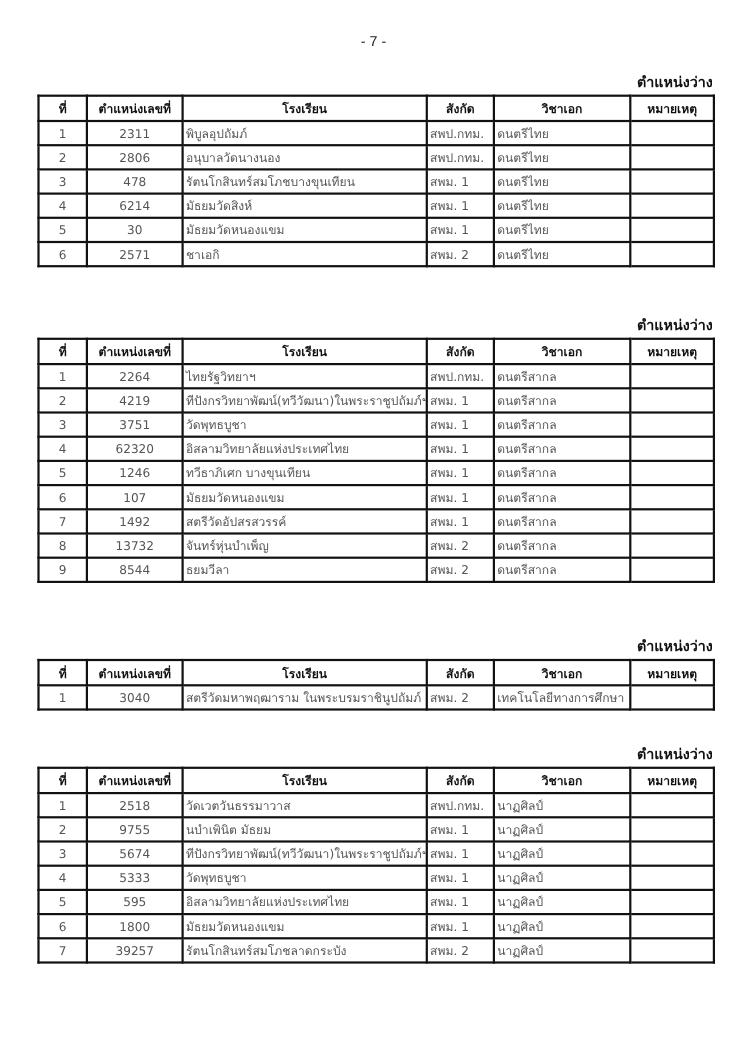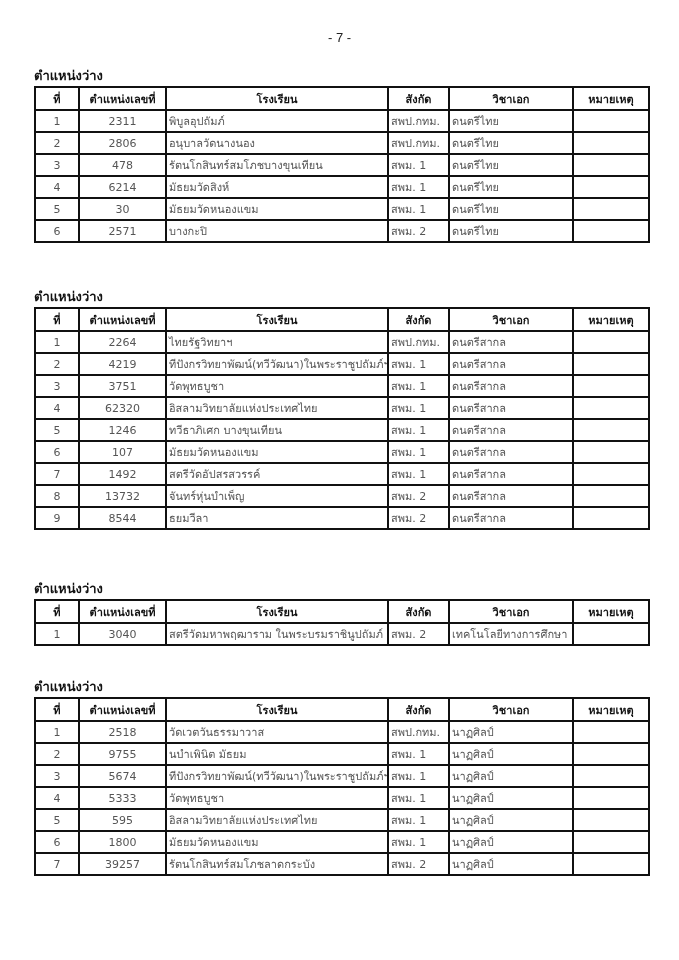--- a/index.html
+++ b/index.html
@@ -1,21 +1,21 @@
 <!DOCTYPE html>
 <html><head>
 <meta charset="utf-8">
 <style>
   html, body { margin: 0; padding: 0; background: #ffffff; }
   body { width: 679px; height: 960px; position: relative; overflow: hidden;
          font-family: "DejaVu Sans", "Liberation Sans", sans-serif; color: #222; }
   .page-num { position: absolute; top: 30px; left: 0; width: 679px; text-align: center;
               font-family: "Liberation Sans", sans-serif; font-size: 13px; color: #222; }
   .section { position: absolute; left: 34px; width: 614px; }
-  .sec-title { text-align: left; font-weight: bold; font-size: 13px; height: 20px; line-height: 20px;
+  .sec-title { text-align: right; font-weight: bold; font-size: 13px; height: 20px; line-height: 20px;
                font-family: "DejaVu Sans", sans-serif; color: #111; }
   table { border-collapse: collapse; width: 614px; table-layout: fixed; }
   th, td { border: 2px solid #111; font-size: 11px; height: 20px; padding: 0 2px;
            white-space: nowrap; overflow: hidden; }
   th { font-weight: bold; text-align: center; height: 21px; color: #111; }
   td { color: #555; }
   td.c { text-align: center; }
   td.l { text-align: left; }
   col.c1 { width: 44px; } col.c2 { width: 87px; } col.c3 { width: 222px; }
   col.c4 { width: 61px; } col.c5 { width: 124px; } col.c6 { width: 76px; }
@@ -83,21 +83,21 @@
           <td class="c">5</td>
           <td class="c">30</td>
           <td class="l">มัธยมวัดหนองแขม</td>
           <td class="l">สพม. 1</td>
           <td class="l">ดนตรีไทย</td>
           <td class="l"></td>
         </tr>
         <tr>
           <td class="c">6</td>
           <td class="c">2571</td>
-          <td class="l">บางกะปิ</td>
+          <td class="l">ชาเอกิ</td>
           <td class="l">สพม. 2</td>
           <td class="l">ดนตรีไทย</td>
           <td class="l"></td>
         </tr>
       </tbody>
     </table>
   </div>
 <div class="section" style="top:287px;">
     <div class="sec-title">ตำแหน่งว่าง</div>
     <table>

